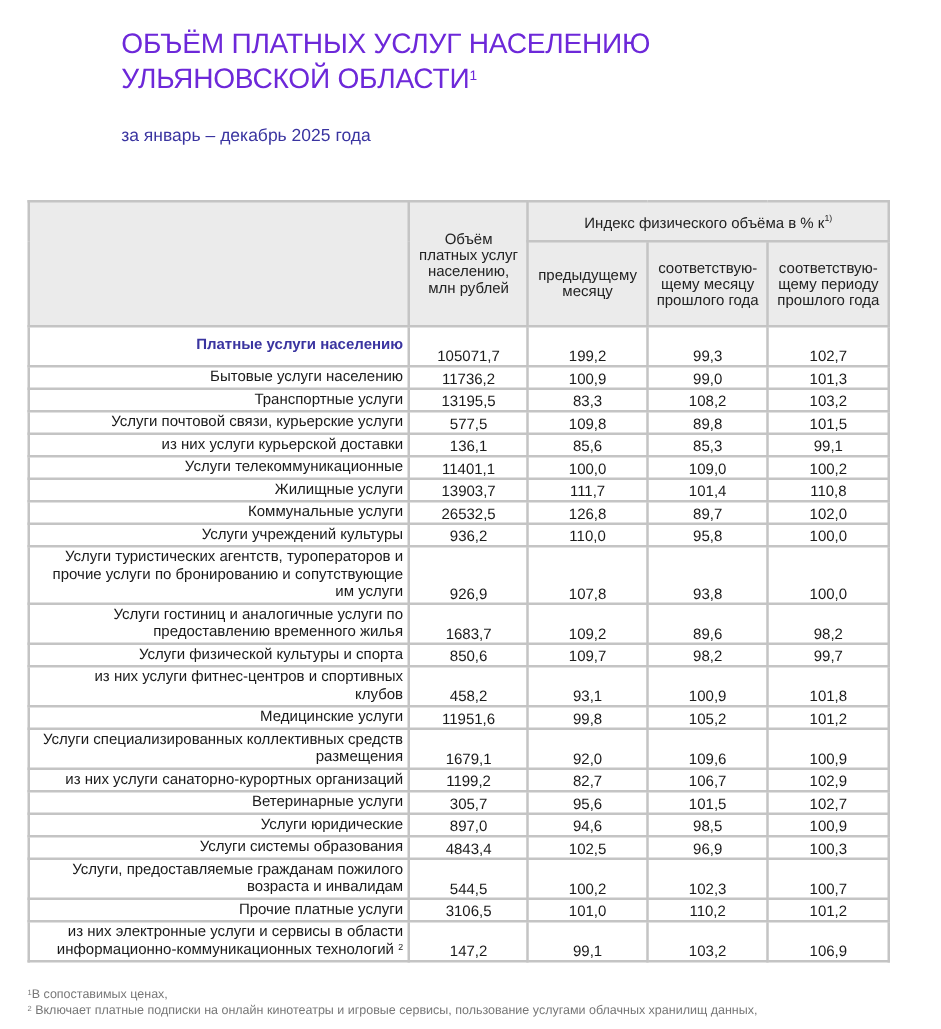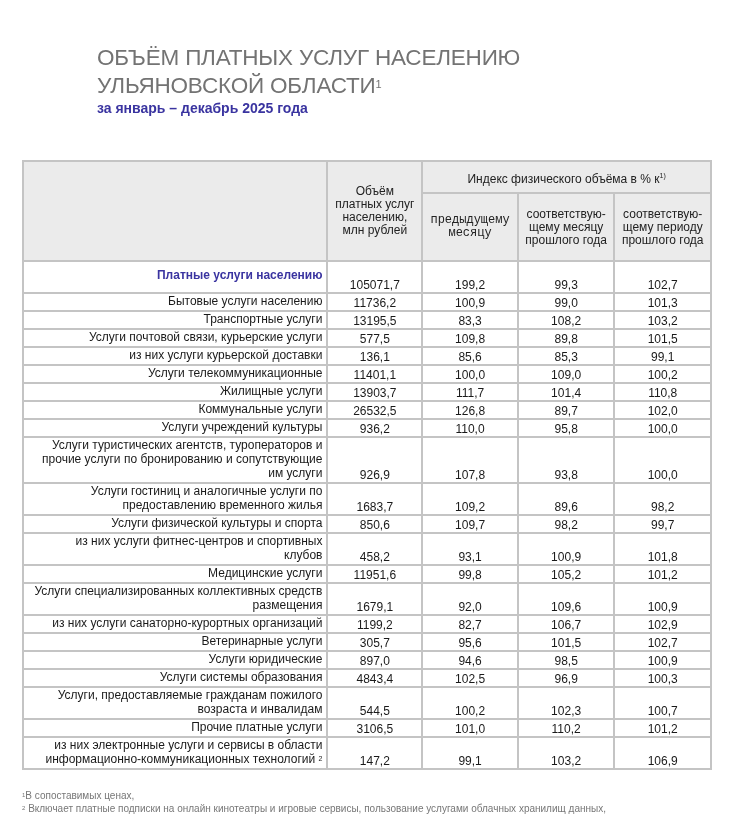--- a/index.html
+++ b/index.html
@@ -1,32 +1,32 @@
 <!DOCTYPE html>
 <html><head>
 <meta charset="utf-8">
 <style>
   html, body { margin: 0; padding: 0; background: #ffffff; }
   body { width: 753px; height: 823px; position: relative; overflow: hidden;
          font-family: "Liberation Sans", sans-serif; color: #1a1a1a; }
-  .title { position: absolute; left: 97px; top: 44px; font-size: 22.5px; line-height: 28px;
-           color: #737373; font-weight: normal; letter-spacing: -0.2px; }
+  .title { position: absolute; left: 97px; top: 21px; font-size: 22.5px; line-height: 28px;
+           color: #6d28d9; font-weight: normal; letter-spacing: -0.2px; }
   .title sup { font-size: 11px; vertical-align: top; position: relative; top: -2px; }
-  .subtitle { position: absolute; left: 97px; top: 100px; font-size: 14px; font-weight: bold; color: #3a34a0; }
+  .subtitle { position: absolute; left: 97px; top: 100px; font-size: 14px; font-weight: normal; color: #3a34a0; }
   table.main { position: absolute; left: 22px; top: 160px; width: 690px;
                border-collapse: collapse; font-size: 12px; }
   table.main td, table.main th { border: 2px solid #c4c4c4; padding: 0 4px; }
   table.main thead th { background: #ebebeb; font-weight: normal; color: #222;
                         text-align: center; vertical-align: middle; line-height: 13px; }
   table.main thead th sup { font-size: 7px; }
   .h-top { height: 32px; }
   .h-sub { height: 68px; }
   .c0 { width: 304px; }
   .c1 { width: 86px; margin-top: 26px; }
-  .c2 { width: 86px; font-family: Liberation Mono, monospace; }
+  .c2 { width: 86px; }
   .c3 { width: 87px; }
   .c4 { width: 87px; }
   tbody td { background: #fff; vertical-align: bottom; line-height: 14px; padding-top: 1px; padding-bottom: 1px; }
   tbody td.label { text-align: right; vertical-align: top; padding-left: 5px; }
   tbody td.num { text-align: center; }
   tbody td.label.sub { padding-left: 12px; }
   tr.total td { height: 24px; }
   tr.total td.label { color: #3a34a0; font-weight: bold; padding-top: 6px; }
   tr.r1 td { height: 16px; }
   tr.r2 td { height: 30px; margin-top: 16px; }

